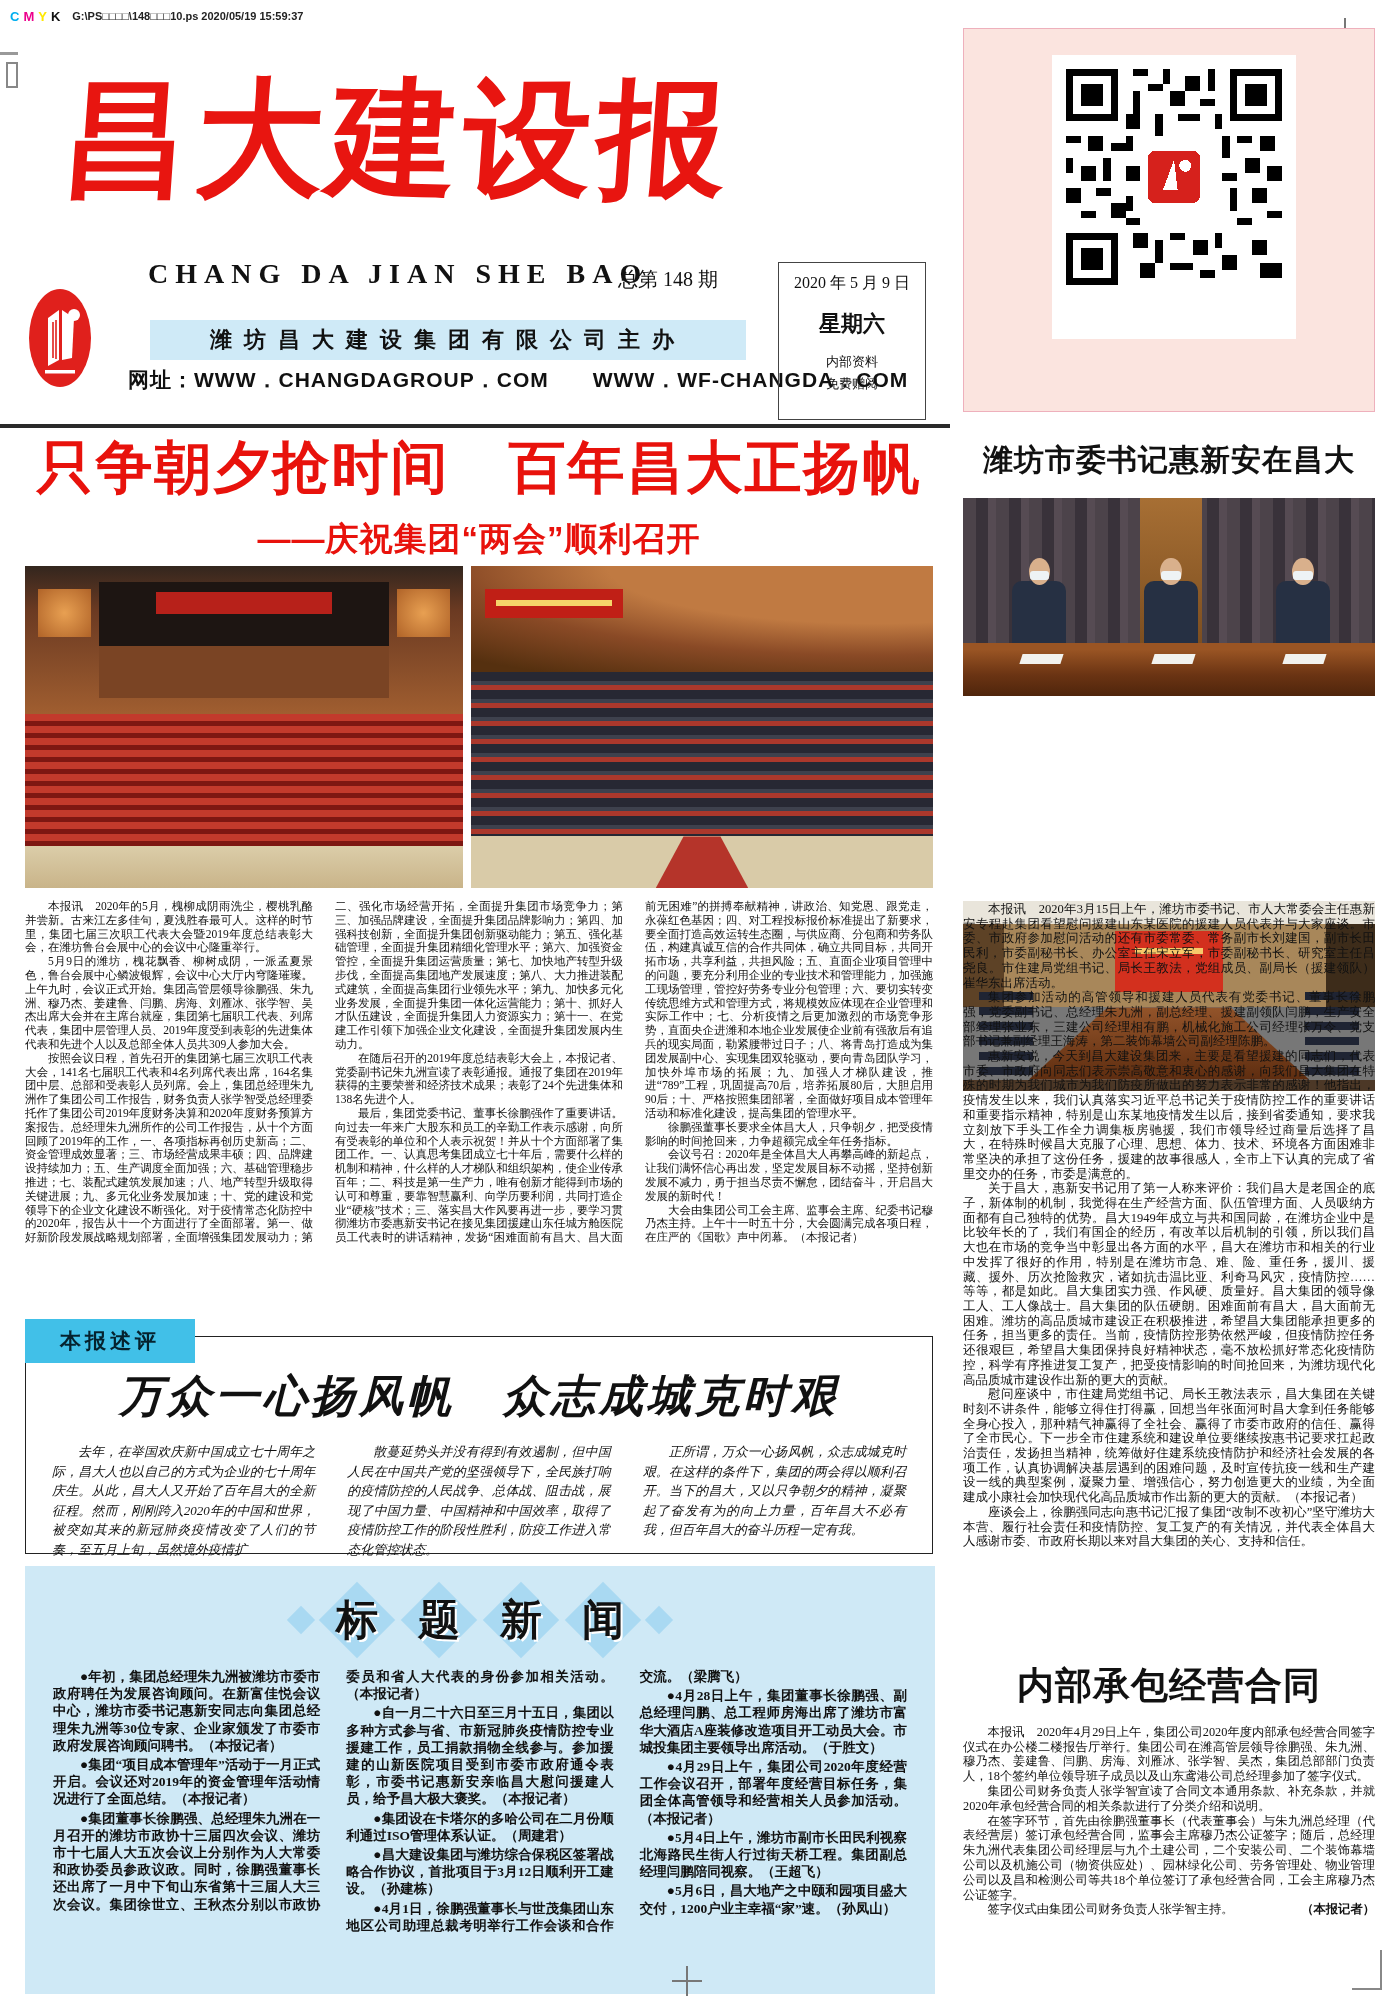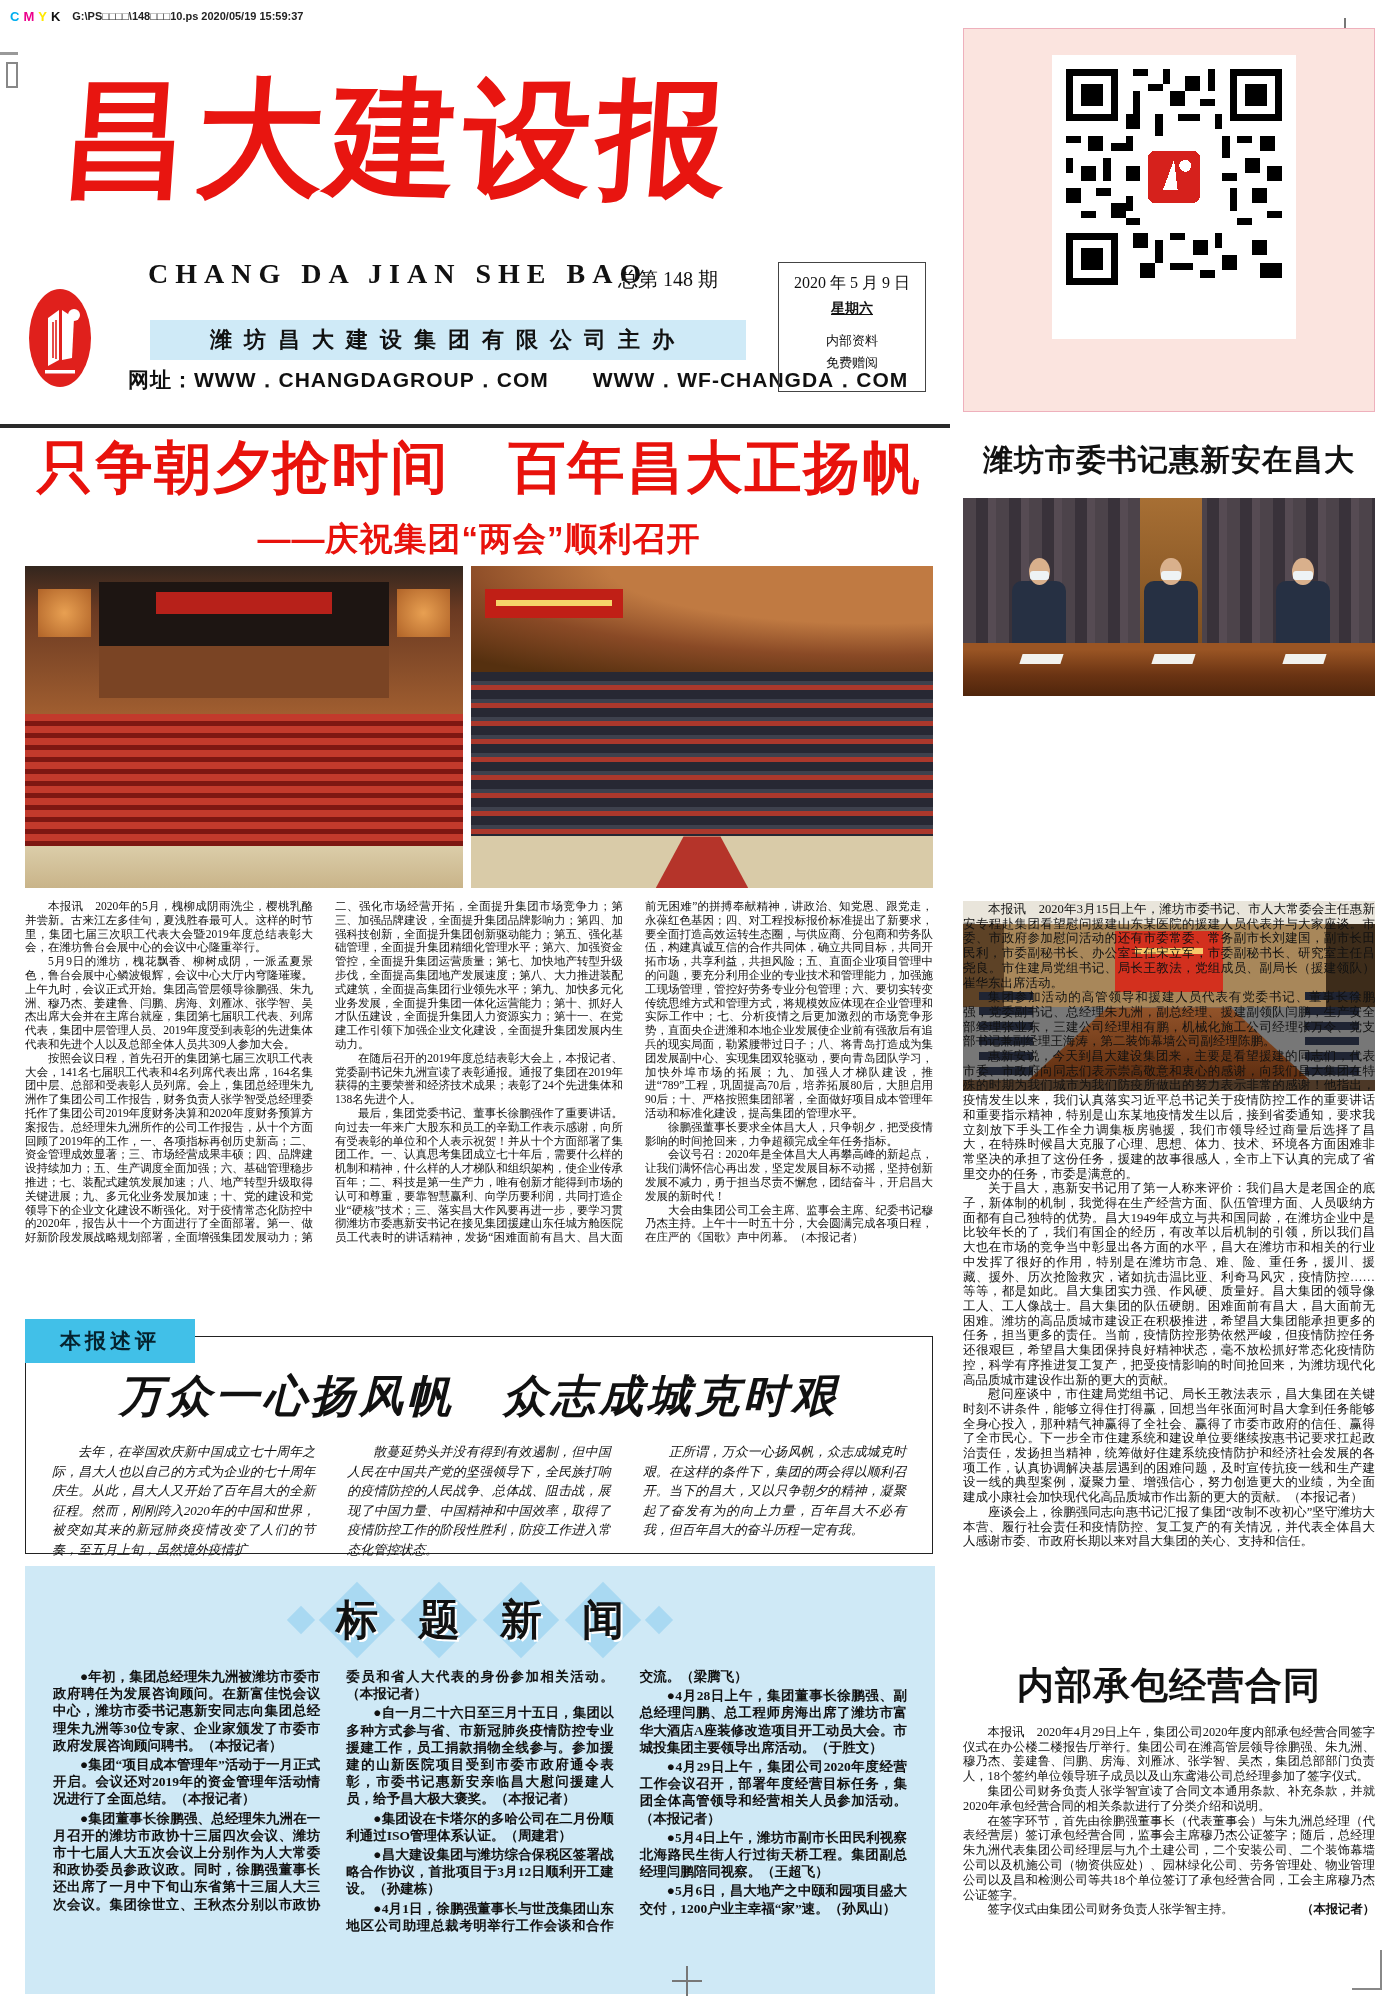--- a/index.html
+++ b/index.html
@@ -28,24 +28,24 @@
     transform:skewX(-4deg); white-space:nowrap; line-height:200px; text-align:center;
     font-family:"Liberation Serif",serif; }
   #pinyin { left:148px; top:258px; width:470px; text-align:center; font-size:28px;
     font-weight:bold; letter-spacing:7px; white-space:nowrap; }
   #issue-no { left:618px; top:266px; font-size:20px; white-space:nowrap; }
   #org-bar { left:150px; top:320px; width:596px; height:40px; background:#cfeaf7;
     text-align:center; line-height:40px; font-size:22px; font-weight:bold; letter-spacing:12px; }
   #website { left:128px; top:366px; width:620px; font-size:21px; font-weight:bold;
     white-space:nowrap; letter-spacing:1px; }
   #logo { left:28px; top:288px; width:64px; height:100px; }
-  #datebox { left:778px; top:262px; width:148px; height:130px; border:1.5px solid #444;
+  #datebox { left:778px; top:262px; width:148px; height:158px; border:1.5px solid #444;
     text-align:center; padding-top:10px; }
   #datebox .d1{ font-size:16px; }
-  #datebox .d2{ font-size:14px; font-weight:bold; margin-top:6px;text-decoration:underline; }
+  #datebox .d2{ font-size:22px; font-weight:bold; margin-top:15px; }
   #datebox .d3{ font-size:13px; margin-top:14px; }
   #datebox .d4{ font-size:13px; margin-top:4px; }
   #header-rule { left:0; top:424px; width:950px; height:4px; background:#2a2a2a; }
 
   
   #qr-panel { left:963px; top:28px; width:412px; height:384px; background:#fbe4df;
     border:1px solid #eeb0bc; }
   #qr-white { position:absolute; left:88px; top:26px; width:244px; height:284px; background:#fff; }
   #qr-white svg { display:block; margin:14px auto 0 auto; }
 

